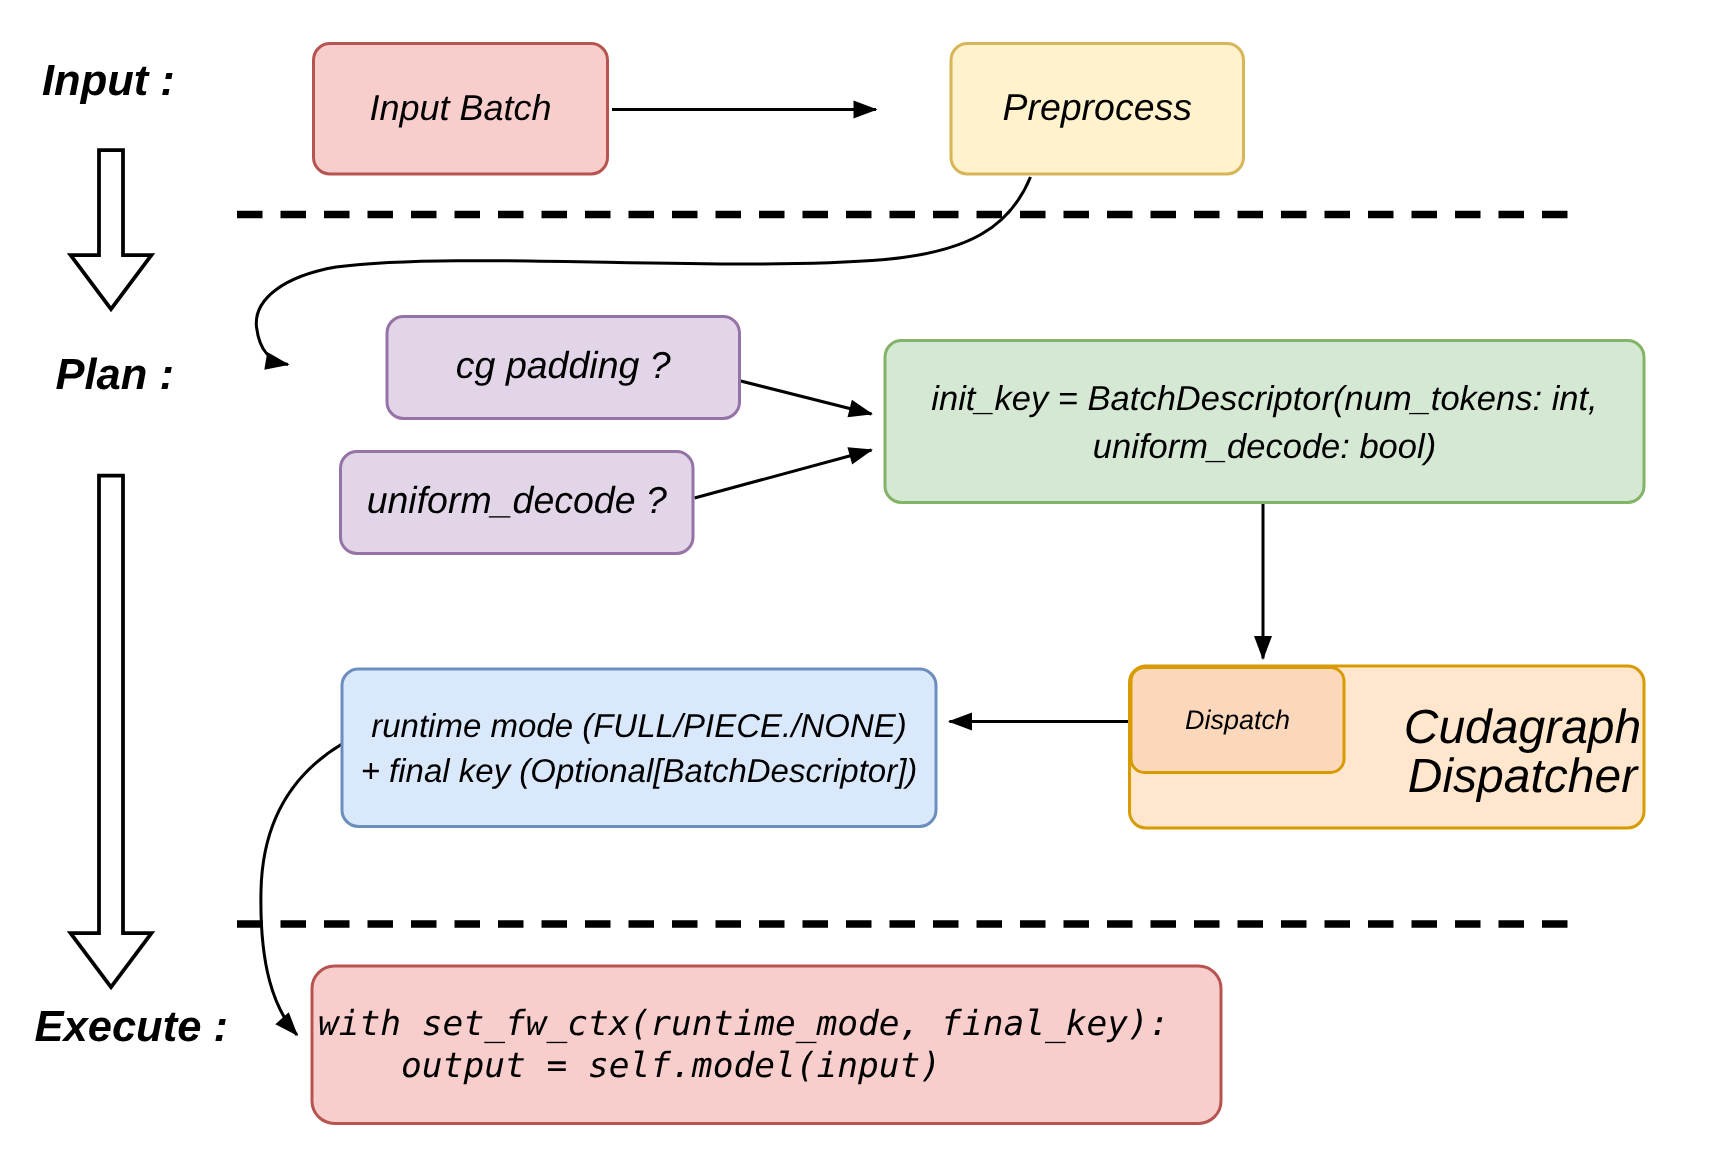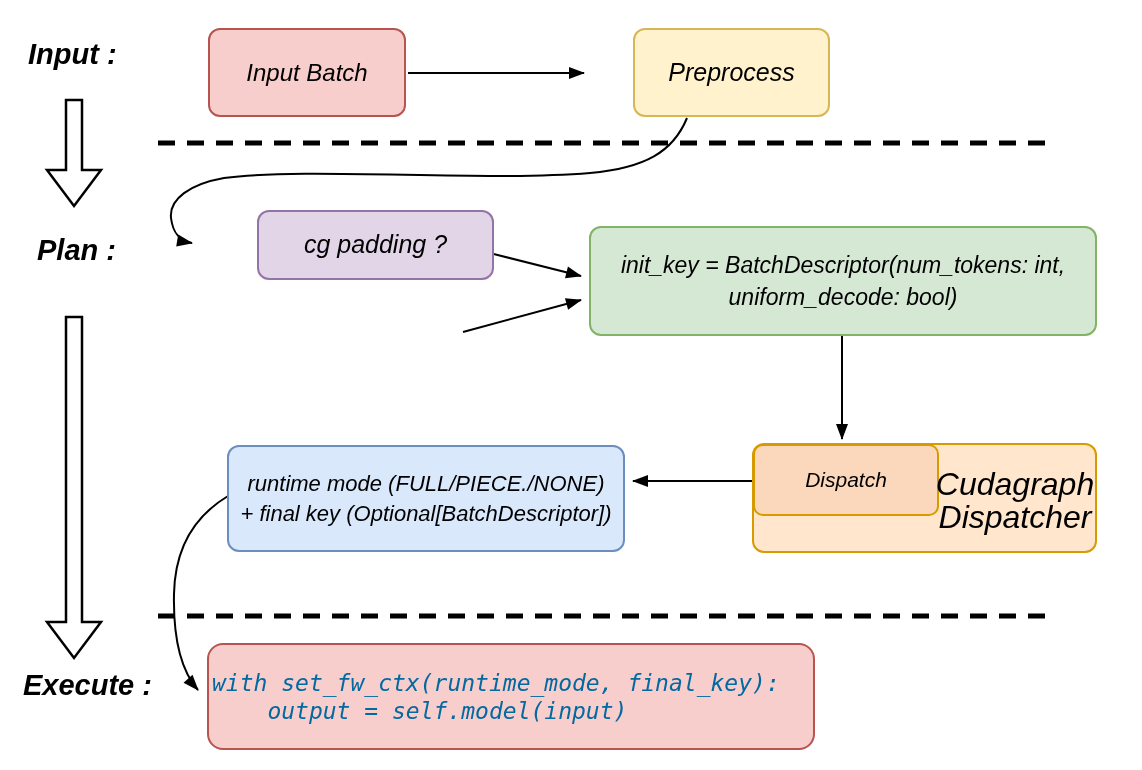--- a/index.html
+++ b/index.html
@@ -43,35 +43,35 @@
   .blue   { background: #DAE8FC; border-color: #6C8EBF; }
   .orange-outer { background: #FFE6CC; border-color: #D79B00; }
   .orange-inner { background: #FBD8BC; border-color: #D79B00; border-radius: 10px; }
 
   #node-input-batch    { left: 208px; top: 28px;  width: 198px; height: 89px;  font-size: 24px; }
   #node-preprocess     { left: 589px; top: 28px;  width: 197px; height: 89px;  font-size: 25px; margin-left: 44px; }
   #node-cg-padding     { left: 225px; top: 210px; width: 237px; height: 70px;  font-size: 25px; margin-left: 32px; }
   #node-uniform-decode { left: 226px; top: 300px; width: 237px; height: 70px;  font-size: 25px; }
   #node-init-key       { left: 589px; top: 226px; width: 508px; height: 110px; font-size: 23px; line-height: 32px; }
   #node-cudagraph      { left: 752px; top: 443px; width: 345px; height: 110px; }
-  #node-dispatch       { left: 753px; top: 444px; width: 186px; height: 72px;  font-size: 21px; }
+  #node-dispatch       { left: 753px; top: 444px; width: 144px; height: 72px;  font-size: 18px; }
   #cudagraph-label {
     position: absolute; z-index: 3;
     left: 935px; top: 468px; width: 160px;
     font-size: 32px; line-height: 33px;
     text-align: center; color: #000;
   }
   #node-runtime-mode   { left: 227px; top: 445px; width: 398px; height: 107px; font-size: 22px; line-height: 30px; }
   #node-execute-code   {
     left: 207px; top: 643px; width: 608px; height: 107px;
     border-radius: 16px;
     align-items: flex-start; text-align: left;
     font-family: "DejaVu Sans Mono", monospace;
     font-size: 23px; line-height: 28px;
-    color: #0369a1;
+    color: #000000;
     padding-left: 3px;
     white-space: pre;
   }
   #lbl-input   { left: 28px; top: 38px;  }
   #lbl-plan    { left: 37px; top: 234px; }
   #lbl-execute { left: 23px; top: 669px; }
 </style>
 </head>
 <body>
 
@@ -108,20 +108,23 @@
   </div>
 
   <div class="node yellow" id="node-preprocess">
     <span>Preprocess</span>
   </div>
 
   <div class="node purple" id="node-cg-padding">
     <span>cg padding ?</span>
   </div>
 
+  <div class="node purple" id="node-uniform-decode">
+    <span>uniform_decode ?</span>
+  </div>
 
   <div class="node green" id="node-init-key">
     <span>init_key = BatchDescriptor(num_tokens: int,</span>
     <span>uniform_decode: bool)</span>
   </div>
 
   <div class="node orange-outer" id="node-cudagraph"></div>
   <div class="node orange-inner" id="node-dispatch">
     <span>Dispatch</span>
   </div>

